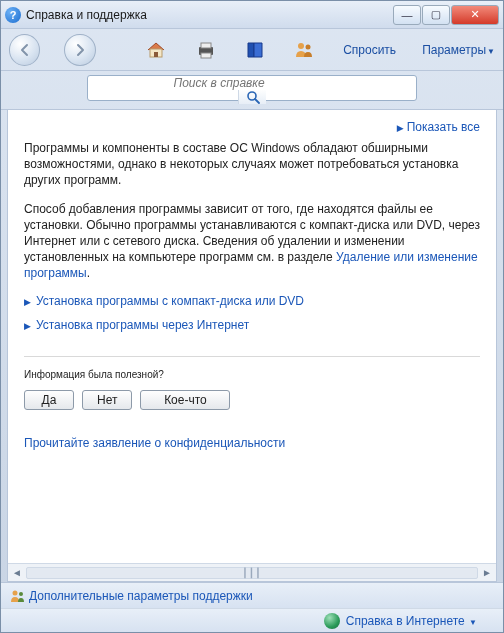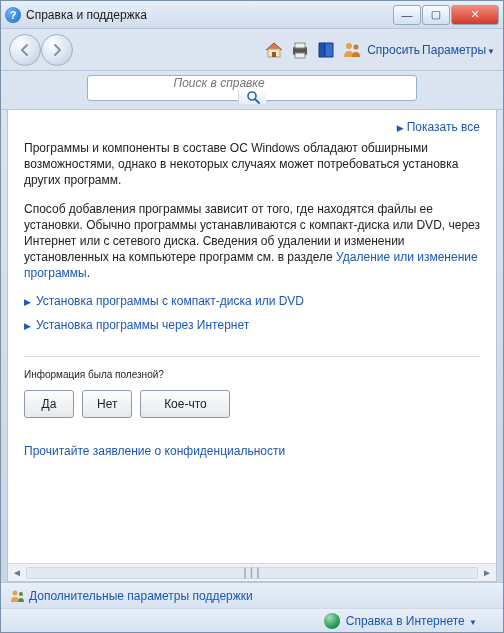--- a/index.html
+++ b/index.html
@@ -49,21 +49,21 @@
   }
   .win-btn.close { background: linear-gradient(#f28a7a, #d43a2a); color:#fff; width:48px;}
   .win-btn.max { width:28px; }
   .win-btn.min { width:28px; }
 
   .toolbar {
     height: 42px;
     display: flex;
     align-items: center;
     padding: 0 8px;
-    gap: 0;
+    gap: 24px;
     border-bottom: 1px solid #b8c6da;
   }
   .nav-btn {
     width: 32px; height: 32px;
     border-radius: 50%;
     background: radial-gradient(circle at 35% 30%, #fff, #d9e4f1 55%, #b9cadf);
     border: 1px solid #a0b2c8;
     display:flex; align-items:center; justify-content:center;
     color:#8294aa; font-size:14px;
   }
@@ -122,21 +122,21 @@
   }
   .para { font-size:12px; line-height:1.35; margin-bottom:12px; color:#222;}
   a.inline { color:#1b57b8; text-decoration:none; }
   .expander { margin: 10px 0; }
   .expander .tri { color:#1b57b8; font-size:9px; margin-right:5px;}
   .expander a { color:#1b57b8; text-decoration:none; font-size:12px;}
   .sep { border:none; border-top:1px solid #d9d9d9; margin:24px 0 12px;}
   .feedback-q { font-size:10px; margin-bottom:10px;}
   .fb-btns { display:flex; gap:8px; margin-bottom:26px;}
   .fb-btn {
-    min-width:50px; height:28px; padding:0 14px;
+    min-width:50px; height:20px; padding:0 14px;
     background:linear-gradient(#fefefe,#e5e8ec);
     border:1px solid #8d9aa9; border-radius:3px;
     font-size:12px; color:#222;
   }
   .fb-btn.wide{min-width:90px;}
   .priv { color:#1b57b8; font-size:12px; text-decoration:none;}
 
   .hscroll {
     height:18px; background:#eef2f7;
     border-top:1px solid #cfd9e6;

